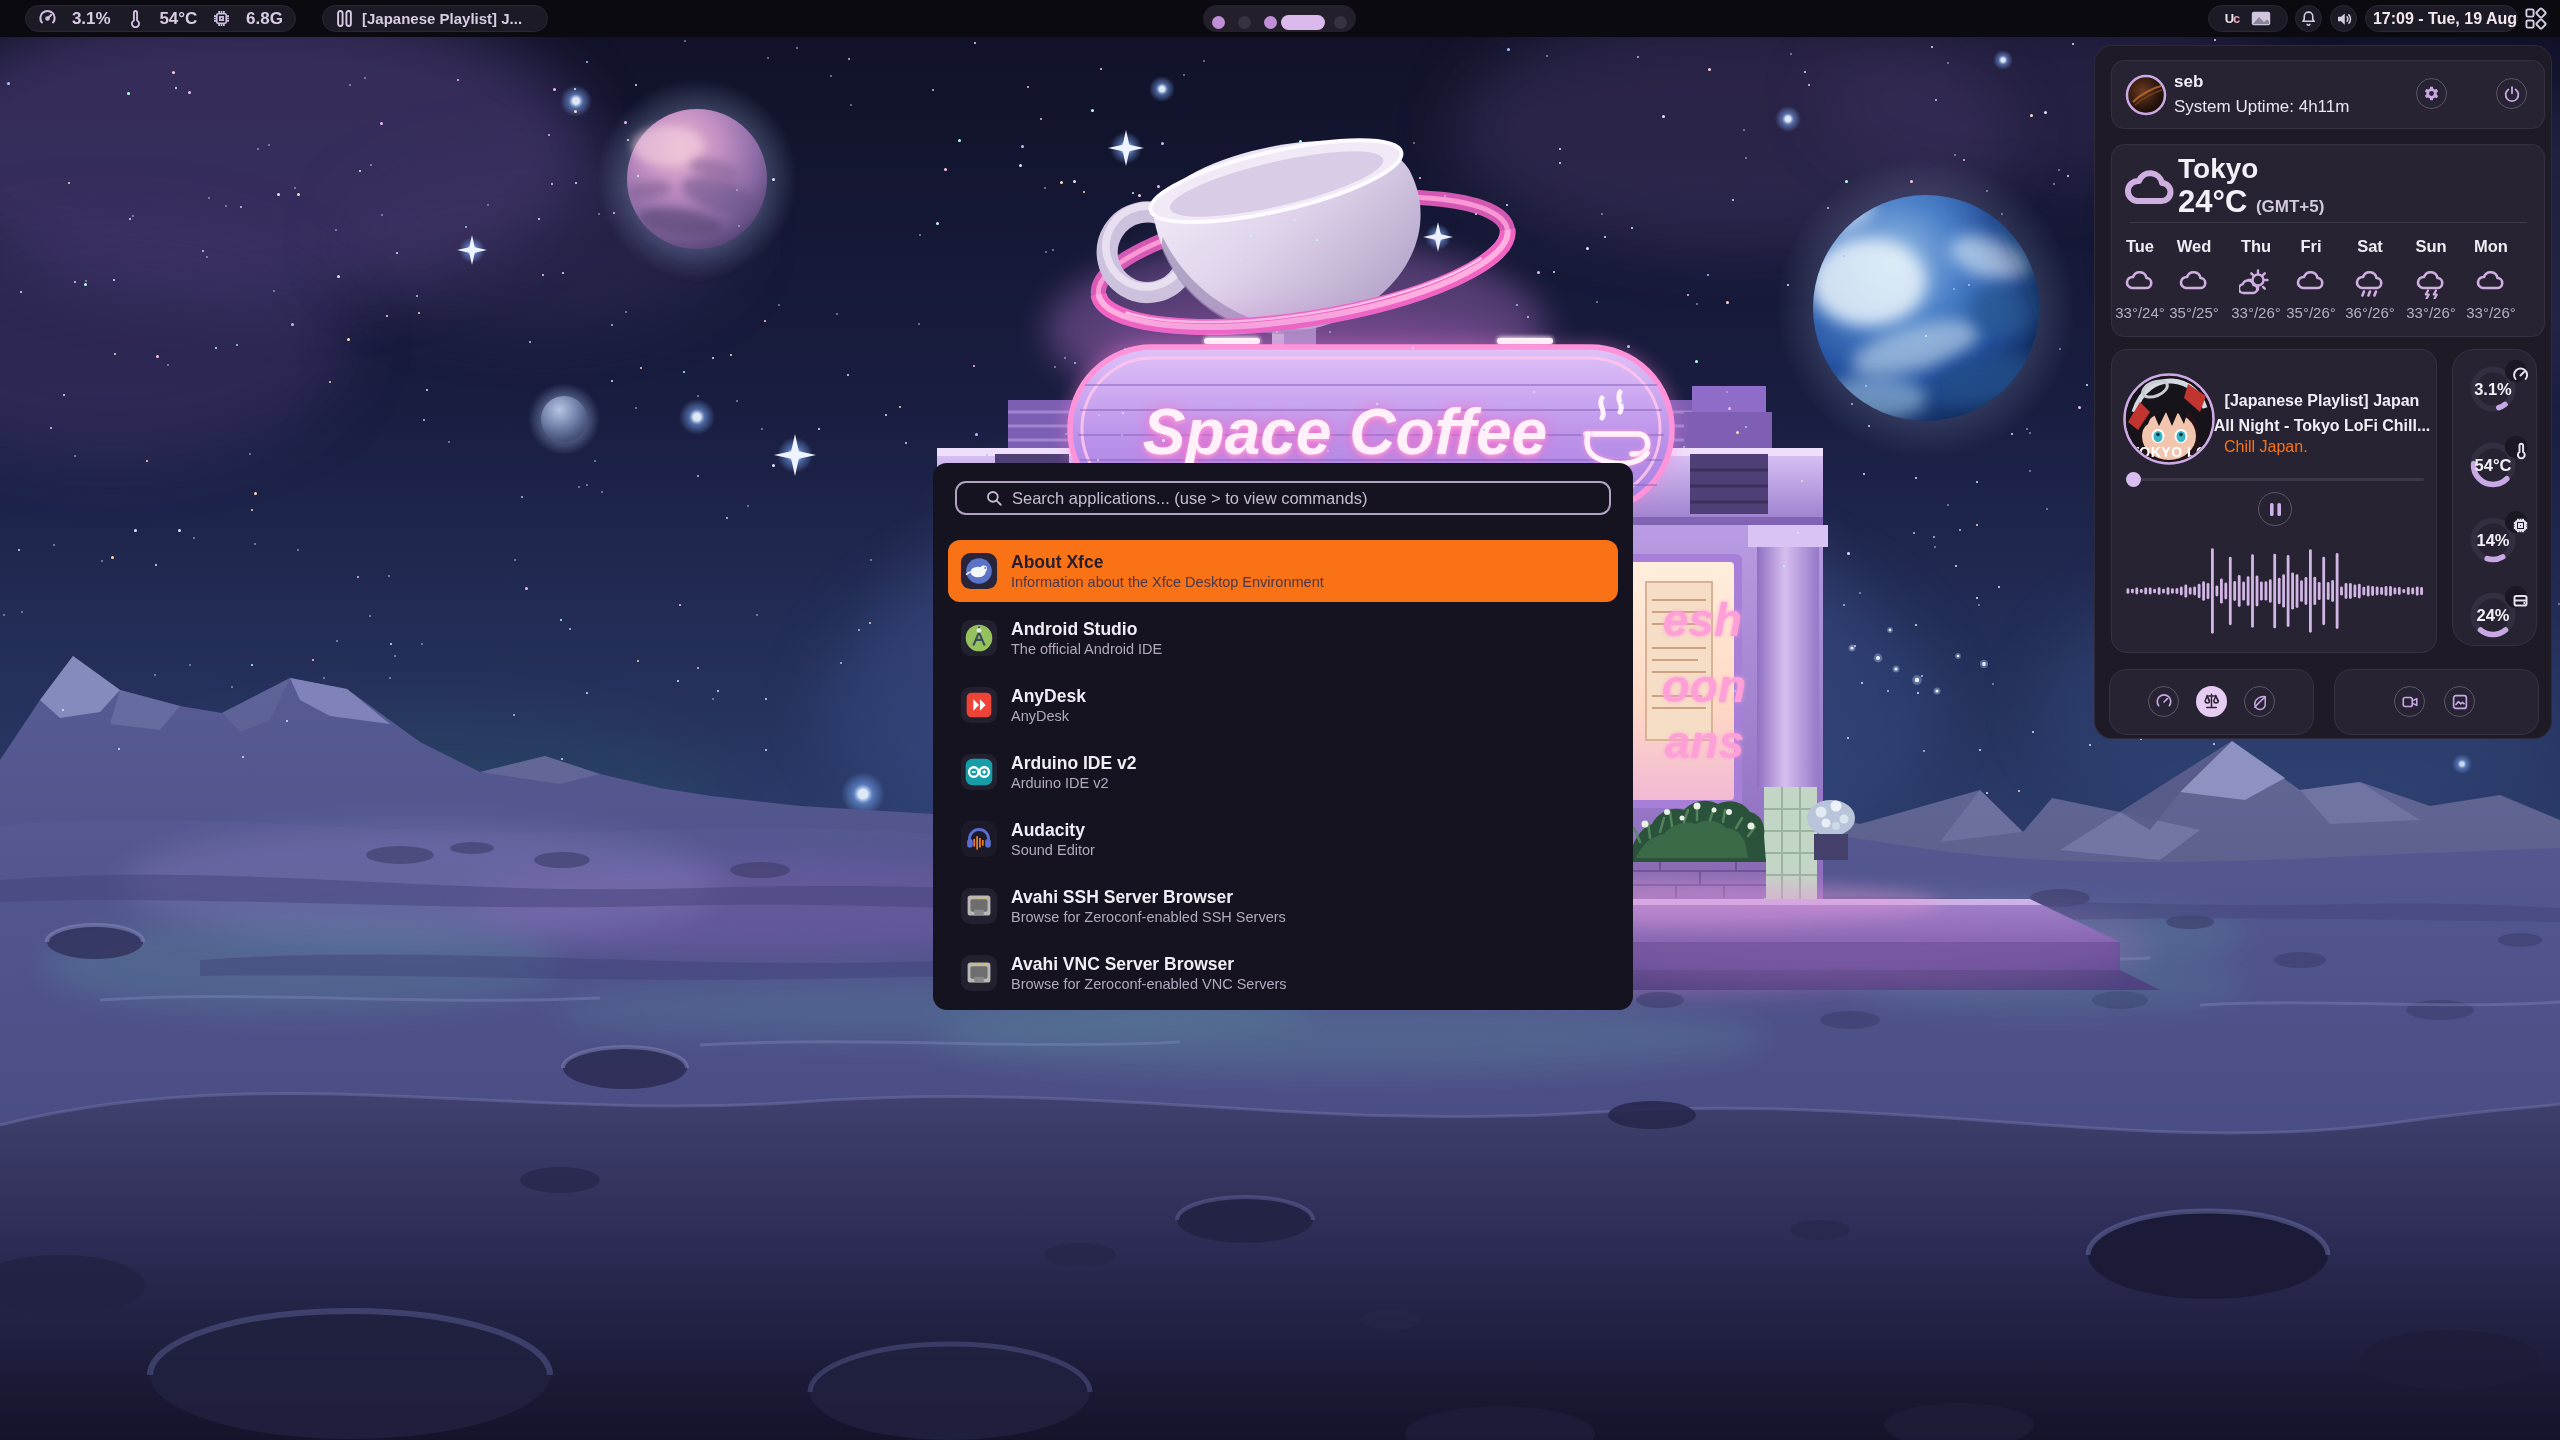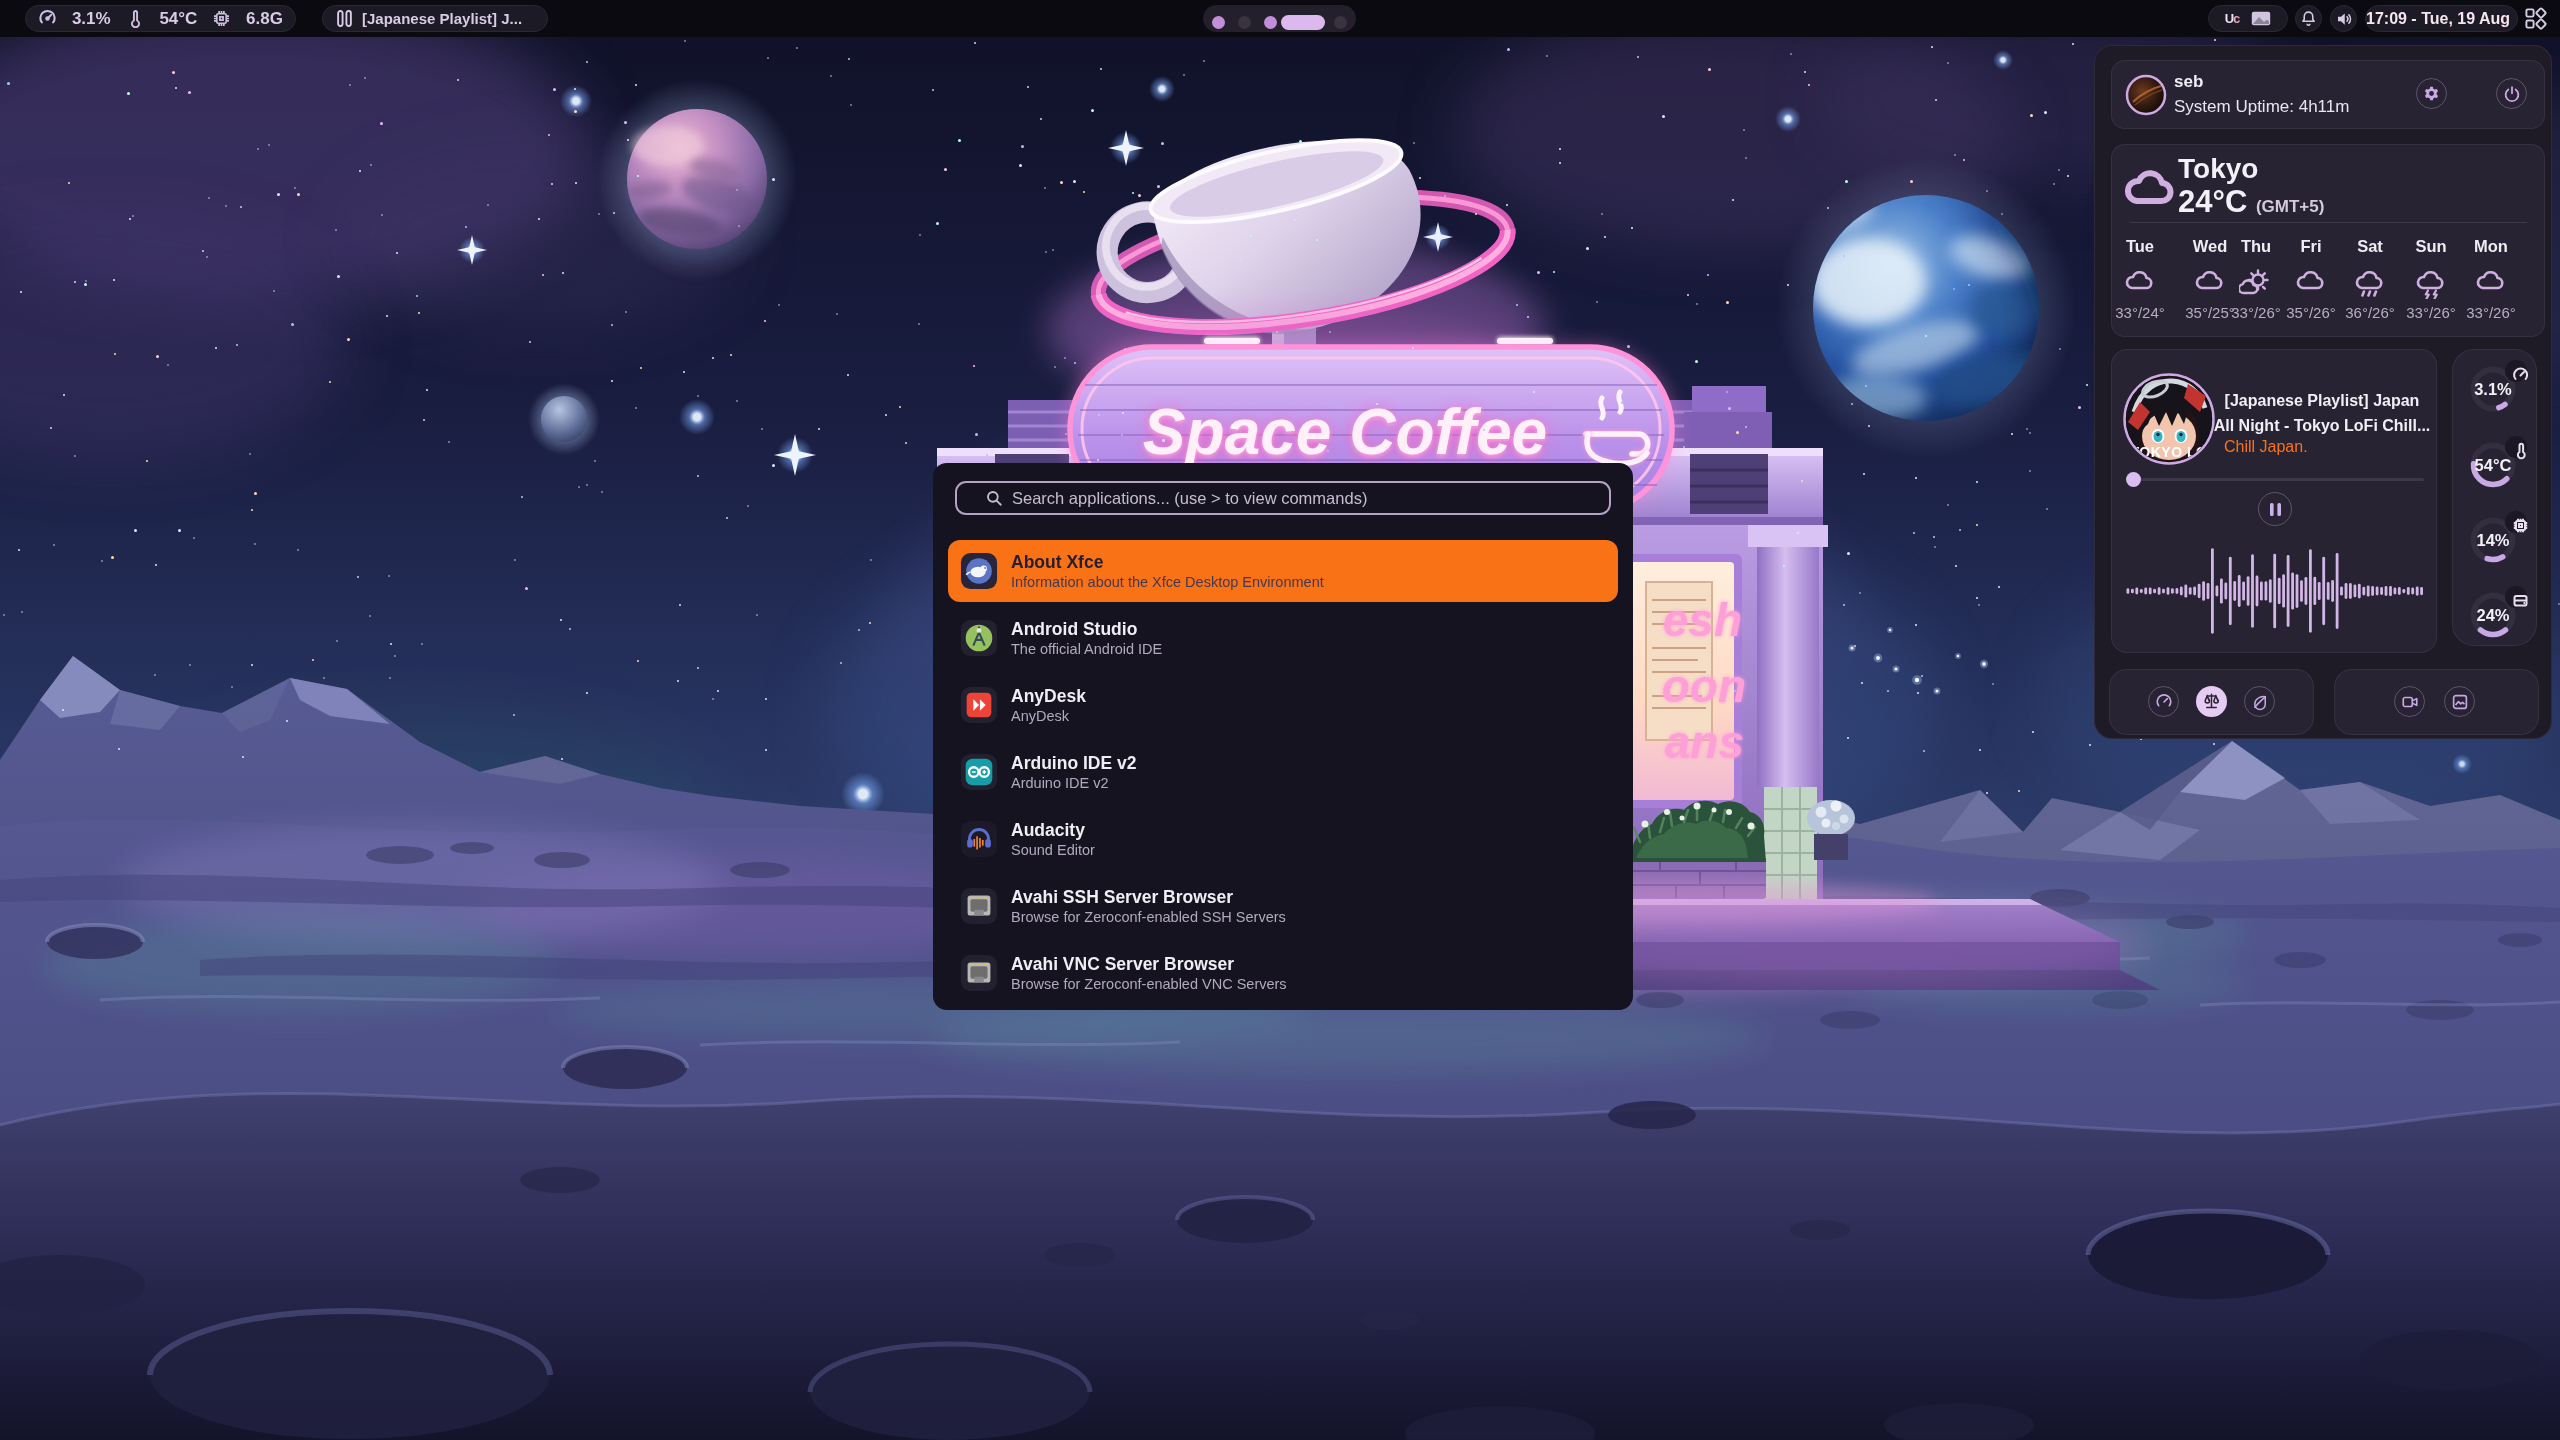--- a/index.html
+++ b/index.html
@@ -13,21 +13,21 @@
 .pill{position:absolute;top:5px;height:27px;background:#1c1a24;border:1px solid #2b2834;border-radius:14px;color:#d9cbe6;display:flex;align-items:center;white-space:nowrap}
 .pico{display:inline-block;vertical-align:middle}
 #pill-sys{left:25px;width:271px;font-size:17px;font-weight:700;padding:0 12px;gap:7px;justify-content:space-between}
 #pill-mus{left:322px;width:226px;font-size:15px;font-weight:700;padding:0 14px;gap:10px}
 #ws{position:absolute;left:1203px;top:5px;width:153px;height:27px;background:#231f2b;border-radius:14px}
 .dot{position:absolute;top:11px;width:13px;height:13px;border-radius:7px;background:#393241}
 .dot.on{background:#c08fd8}
 #wsact{position:absolute;left:78px;top:10px;width:44px;height:15px;border-radius:8px;background:#dcb9ec}
 #pill-tray{left:2208px;width:80px;padding:0 12px;gap:12px;justify-content:center}
 .cbtn{position:absolute;top:5px;width:27px;height:27px;border-radius:50%;background:#1c1a24;border:1px solid #2b2834;display:flex;align-items:center;justify-content:center}
-#pill-clock{left:2365px;width:153px;font-size:16px;font-weight:700;justify-content:flex-start;color:#f4e6ec;letter-spacing:0}
+#pill-clock{left:2365px;width:153px;font-size:16px;font-weight:700;justify-content:flex-end;color:#f4e6ec;letter-spacing:0}
 
 #launcher{position:absolute;left:933px;top:463px;width:700px;height:547px;background:#151320;border-radius:14px;z-index:40}
 #search{position:absolute;left:22px;top:18px;width:656px;height:34px;border:2px solid #b3a2c4;border-radius:11px;display:flex;align-items:center;padding:0 28px;gap:9px;color:#c6bcd0;font-size:16.5px}
 .row{position:absolute;left:15px;width:670px;height:62px;border-radius:12px;display:flex;align-items:center;padding:0 12px;gap:13px}
 .row .ric{width:38px;height:38px;flex:0 0 38px}
 .row .tt{font-size:17.5px;font-weight:700;color:#f1edf5;line-height:22px}
 .row .st{font-size:14.5px;color:#b2a9be;line-height:19px}
 .row.sel{background:#f97316}
 .row.sel .tt{color:#261e2e}
 .row.sel .st{color:#43384f}
@@ -718,21 +718,21 @@
     <div class="txt" style="left:66px;top:8px;font-size:28px;font-weight:700;color:#f4f0f8">Tokyo</div>
     <div class="txt" style="left:66px;top:39px;font-size:31px;font-weight:700;color:#f4f0f8">24°C <span style="font-size:17px;font-weight:700;color:#d4cade">(GMT+5)</span></div>
     <div class="abs" style="left:18px;top:77px;width:397px;height:1px;background:rgba(255,255,255,0.10)"></div>
     <div class="wday" style="left:0px;top:92px">
         <div class="dn">Tue</div>
         <div class="wicon" style="top:30px"><svg width="32" height="30" viewBox="0 0 32 30" fill="none" stroke="#cfaee0" stroke-width="2.6" stroke-linejoin="round" stroke-linecap="round">
             <path d="M8,21 h14 a5,5 0 0 0 .5,-10 a7,7 0 0 0 -13.5,-1 a5.5,5.5 0 0 0 -1,11z"></path>
           </svg></div>
         <div class="tmp">33°/24°</div>
       </div>
-      <div class="wday" style="left:70px;top:92px">
+      <div class="wday" style="left:54px;top:92px">
         <div class="dn">Wed</div>
         <div class="wicon" style="top:30px"><svg width="32" height="30" viewBox="0 0 32 30" fill="none" stroke="#cfaee0" stroke-width="2.6" stroke-linejoin="round" stroke-linecap="round">
             <path d="M8,21 h14 a5,5 0 0 0 .5,-10 a7,7 0 0 0 -13.5,-1 a5.5,5.5 0 0 0 -1,11z"></path>
           </svg></div>
         <div class="tmp">35°/25°</div>
       </div>
       <div class="wday" style="left:116px;top:92px">
         <div class="dn">Thu</div>
         <div class="wicon" style="top:30px"><svg width="34" height="30" viewBox="0 0 34 30" fill="none" stroke="#cfaee0" stroke-width="2.4" stroke-linecap="round">
             <circle cx="19" cy="13" r="5.5"></circle>

